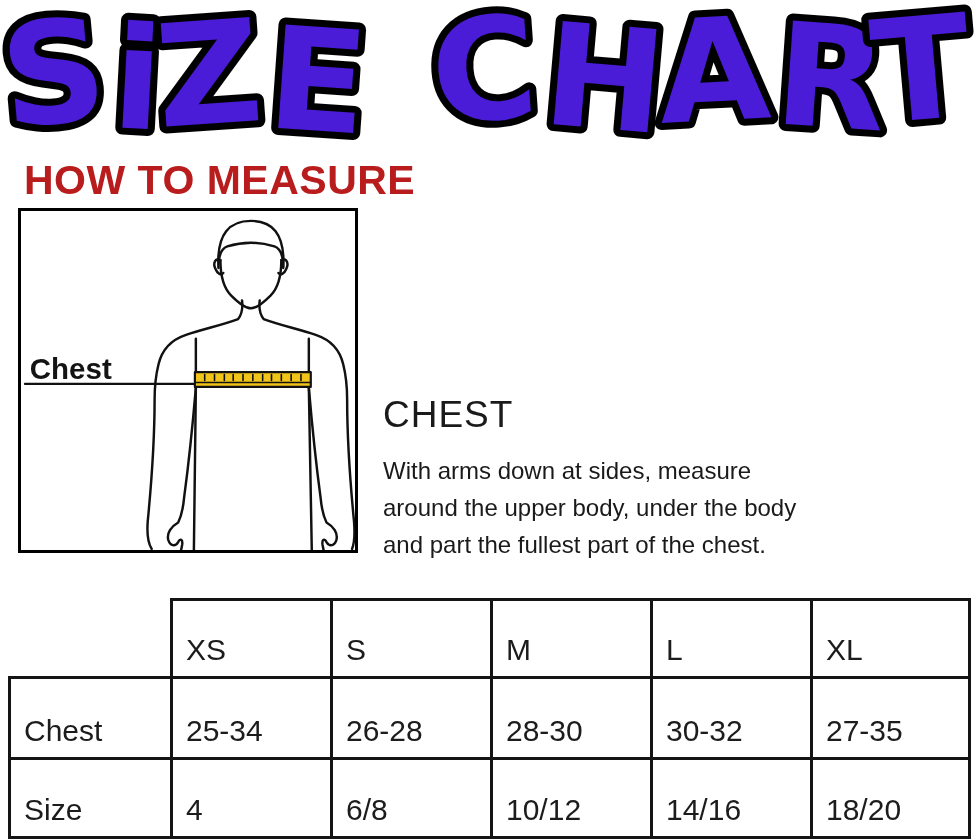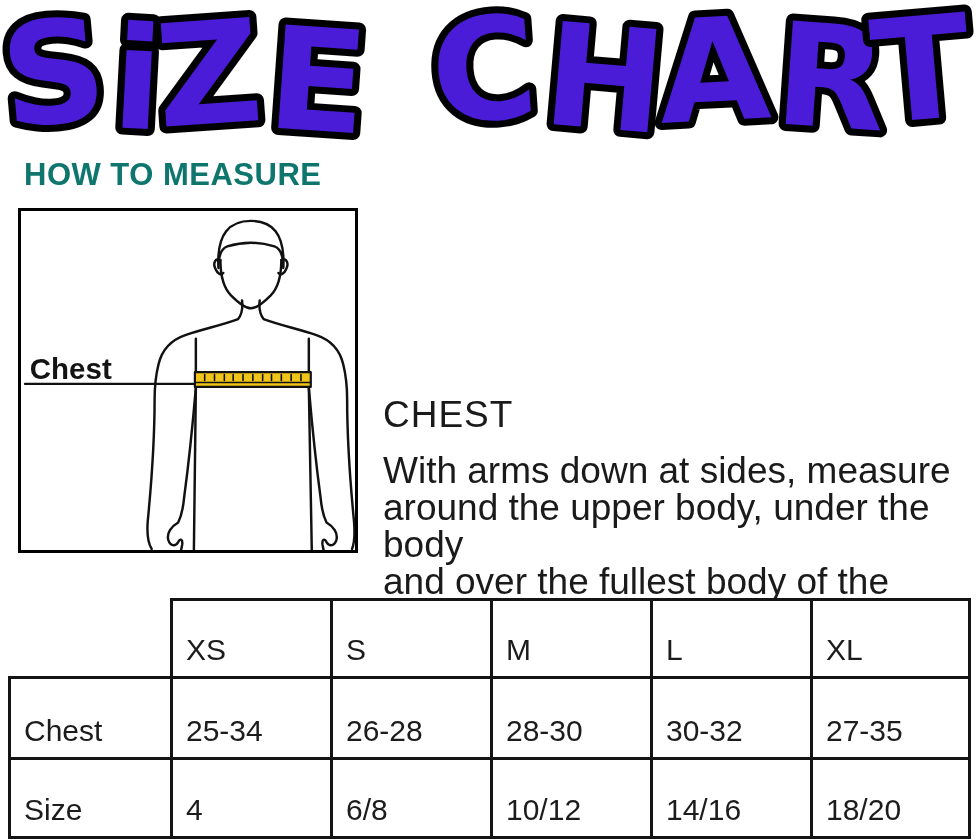--- a/index.html
+++ b/index.html
@@ -7,33 +7,33 @@
     width: 978px; height: 840px; overflow: hidden;
     background: #ffffff; color: #1a1a1a;
     font-family: "Liberation Sans", sans-serif;
   }
   .page { position: relative; width: 978px; height: 840px; background: #fff; }
 
   .title-svg { position: absolute; left: 0; top: 0; }
 
   .howto-heading {
     position: absolute; left: 24px; top: 157px;
-    font-size: 31px; font-weight: bold; letter-spacing: 0.5px; color: #0f766e;
+    font-size: 41px; font-weight: bold; letter-spacing: 0.5px; color: #b91c1c;
   }
 
   .figure-box {
     position: absolute; left: 18px; top: 208px;
     width: 340px; height: 345px;
     border: 3px solid #000; background: #fff;
   }
   .figure-box svg { display: block; width: 334px; height: 339px; }
 
   .chest-section { position: absolute; left: 383px; top: 394px; width: 588px; }
   .chest-heading { font-size: 37px; font-weight: 400; letter-spacing: 1px; color: #1a1a1a; margin-bottom: 16px; }
-  .chest-body { font-size: 37px; line-height: 37px; color: #1a1a1a; }
+  .chest-body { font-size: 24px; line-height: 37px; color: #1a1a1a; }
 
   .size-table {
     position: absolute; left: 8px; top: 598px;
     border-collapse: collapse; table-layout: fixed; border-radius: 20px;
   }
   .size-table th, .size-table td {
     border: 3px solid #141414; background: #fff;
     vertical-align: bottom; text-align: left;
     padding: 0 0 9px 13px;
     font-size: 30px; font-weight: 400; color: #1c1c1c;
@@ -96,21 +96,21 @@
       </g>
       <text x="9" y="171" font-size="30" font-weight="bold" fill="#141414" font-family="Liberation Sans, sans-serif">Chest</text>
     </svg>
   </div>
 
   <div class="chest-section">
     <div class="chest-heading">CHEST</div>
     <div class="chest-body">
       <div>With arms down at sides, measure</div>
       <div>around the upper body, under the body</div>
-      <div>and over the fullest body of the chest.</div>
+      <div>and part the fullest part of the chest.</div>
     </div>
   </div>
 
   <table class="size-table">
     <colgroup>
       <col style="width:162px">
         <col style="width:160px">
         <col style="width:160px">
       <col style="width:160px">
         <col style="width:160px">

